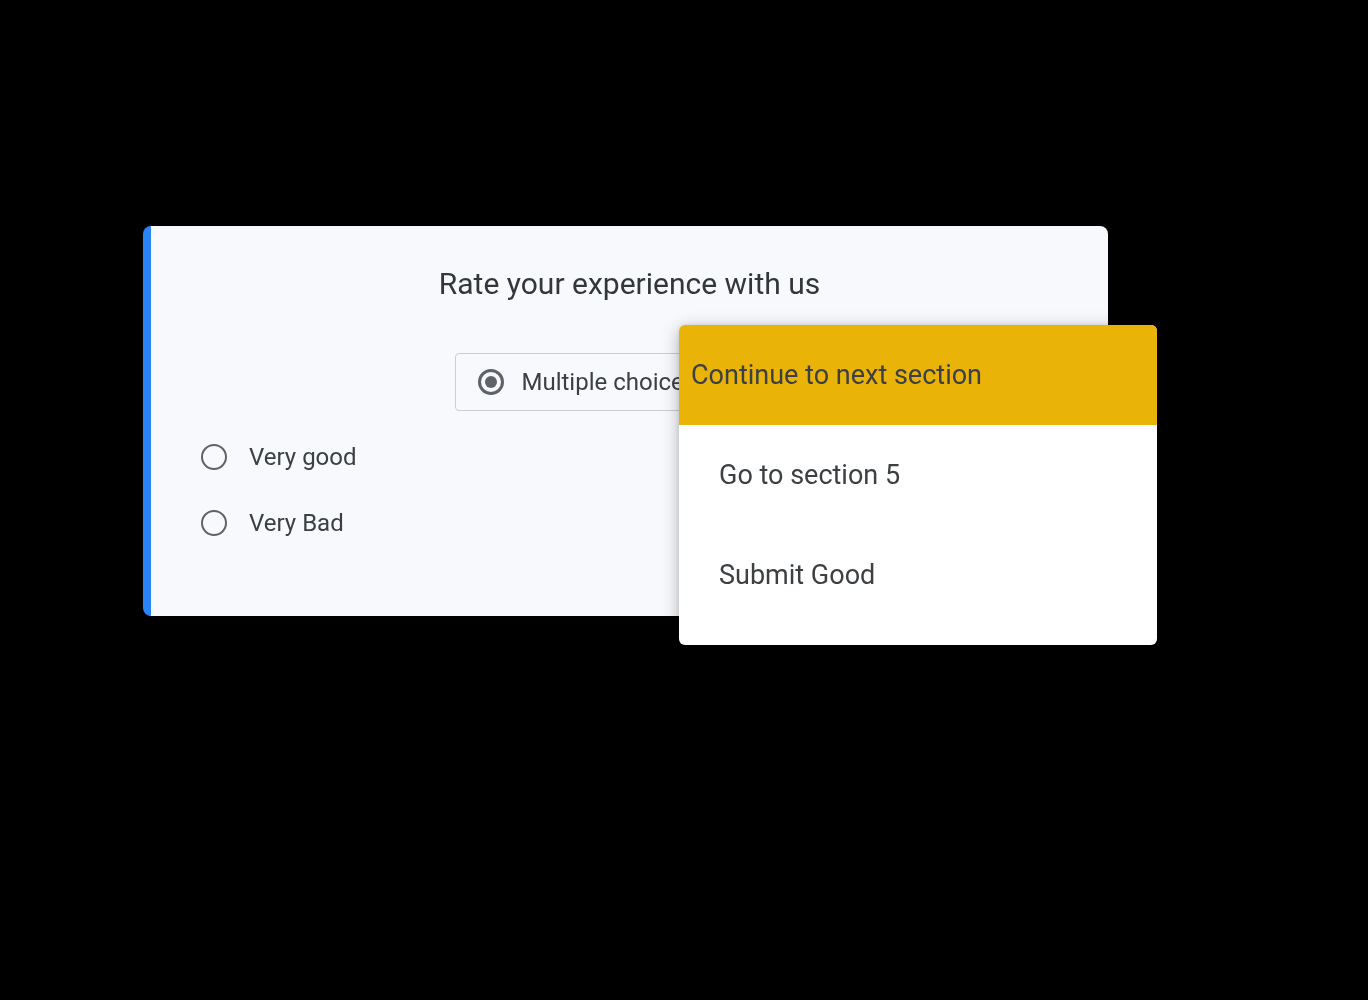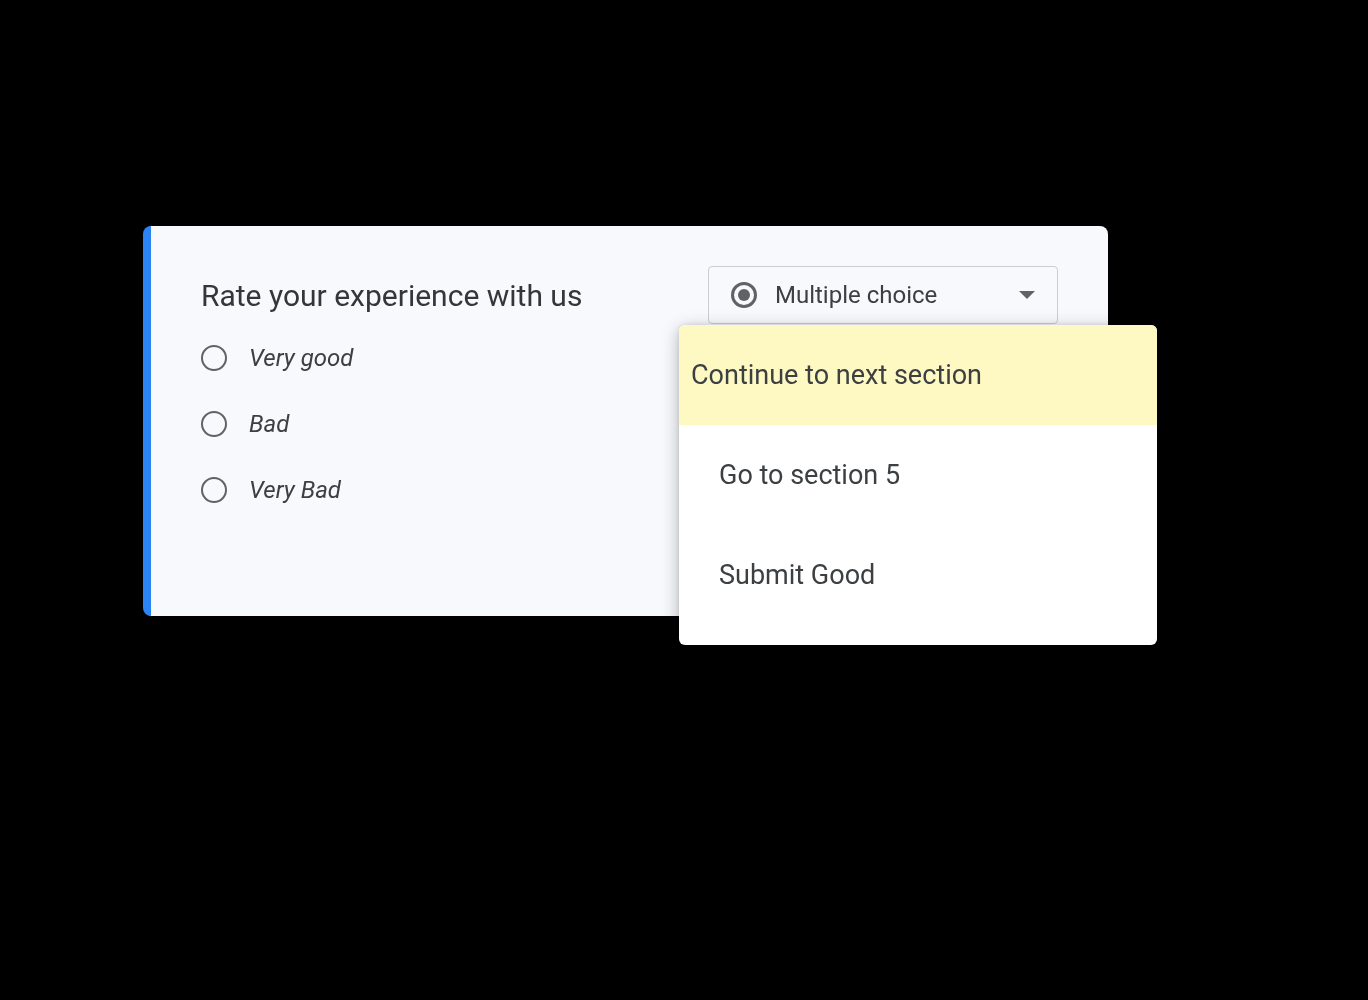--- a/index.html
+++ b/index.html
@@ -19,20 +19,21 @@
       background: #f7f9fc;
       border-left: 8px solid #2a84f6;
       border-radius: 8px;
       padding: 40px 50px 30px 50px;
     }
     .card-header {
       display: flex;
       align-items: center;
       gap: 52px;
       justify-content: space-between;
+      flex-direction: column;
     }
     .question-title {
       font-size: 30px;
       color: #33373a;
       font-weight: 400;
       flex: 1;
     }
     .question-type-selector {
       display: flex;
       align-items: center;
@@ -69,25 +70,24 @@
     }
     .spacer { flex: 1; }
     .chevron-down {
       width: 0;
       height: 0;
       border-left: 8px solid transparent;
       border-right: 8px solid transparent;
       border-top: 8px solid #5f6368;
     }
     .options-list {
-      margin-top: 20px;
+      margin-top: 32px;
       display: flex;
       flex-direction: column;
       gap: 38px;
-      font-style: italic;
     }
     .option-row {
       display: flex;
       align-items: center;
       gap: 22px;
     }
     .radio-circle {
       width: 26px;
       height: 26px;
       border: 2.5px solid #5f6368;
@@ -111,21 +111,21 @@
       padding-bottom: 20px;
     }
     .menu-item {
       padding: 34px 40px;
       font-size: 27px;
       color: #3c4043;
       font-weight: 400;
       cursor: pointer;
     }
     .menu-item.selected {
-      background: #fef9c3;
+      background: #eab308;
       padding-left: 12px;
     }
   </style>
 </head>
 <body>
 
 <div class="card">
   <div class="card-header">
     <div class="question-title">Rate your experience with us</div>
     <div class="question-type-selector">
@@ -135,24 +135,20 @@
       <span class="chevron-down"></span>
     </div>
   </div>
   <div class="options-list">
     <div class="option-row">
       <span class="radio-circle"></span>
       <span class="option-label">Very good</span>
     </div>
     <div class="option-row">
       <span class="radio-circle"></span>
-      <span class="option-label">Bad</span>
-    </div>
-    <div class="option-row">
-      <span class="radio-circle"></span>
       <span class="option-label">Very Bad</span>
     </div>
   </div>
 </div>
 
 <div class="dropdown-menu">
   <div class="menu-item selected">Continue to next section</div>
   <div class="menu-item">Go to section 5</div>
   <div class="menu-item">Submit Good</div>
 </div>

